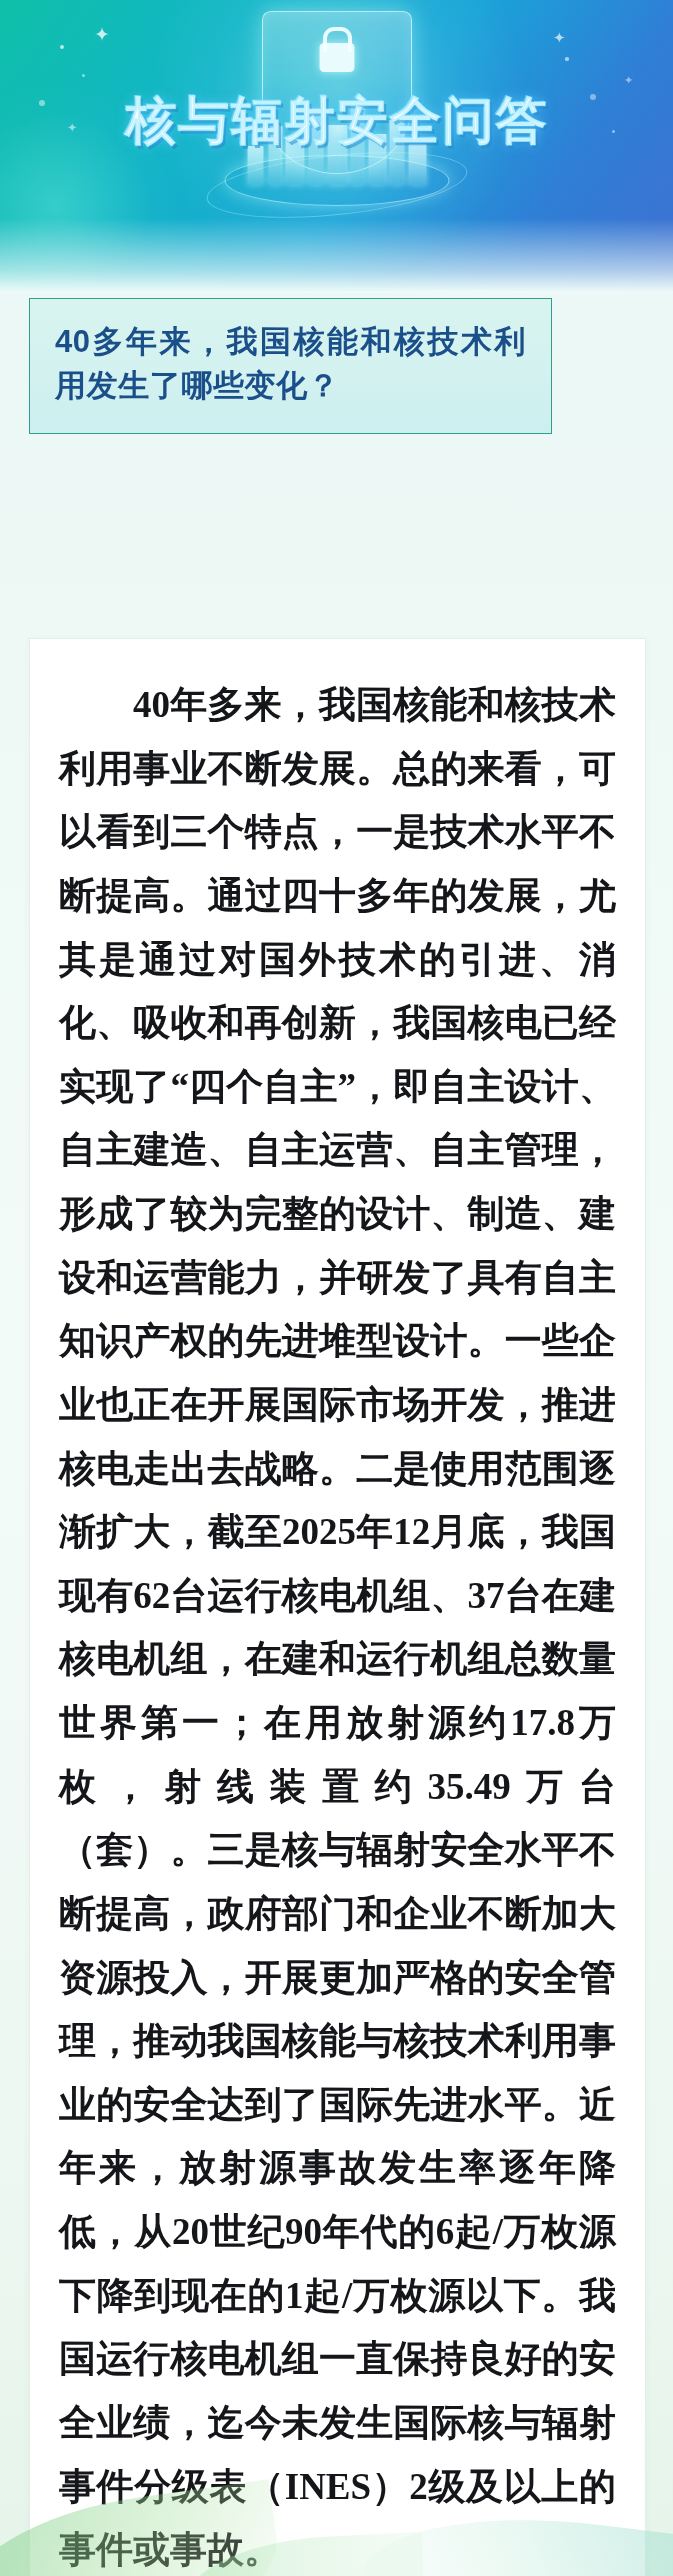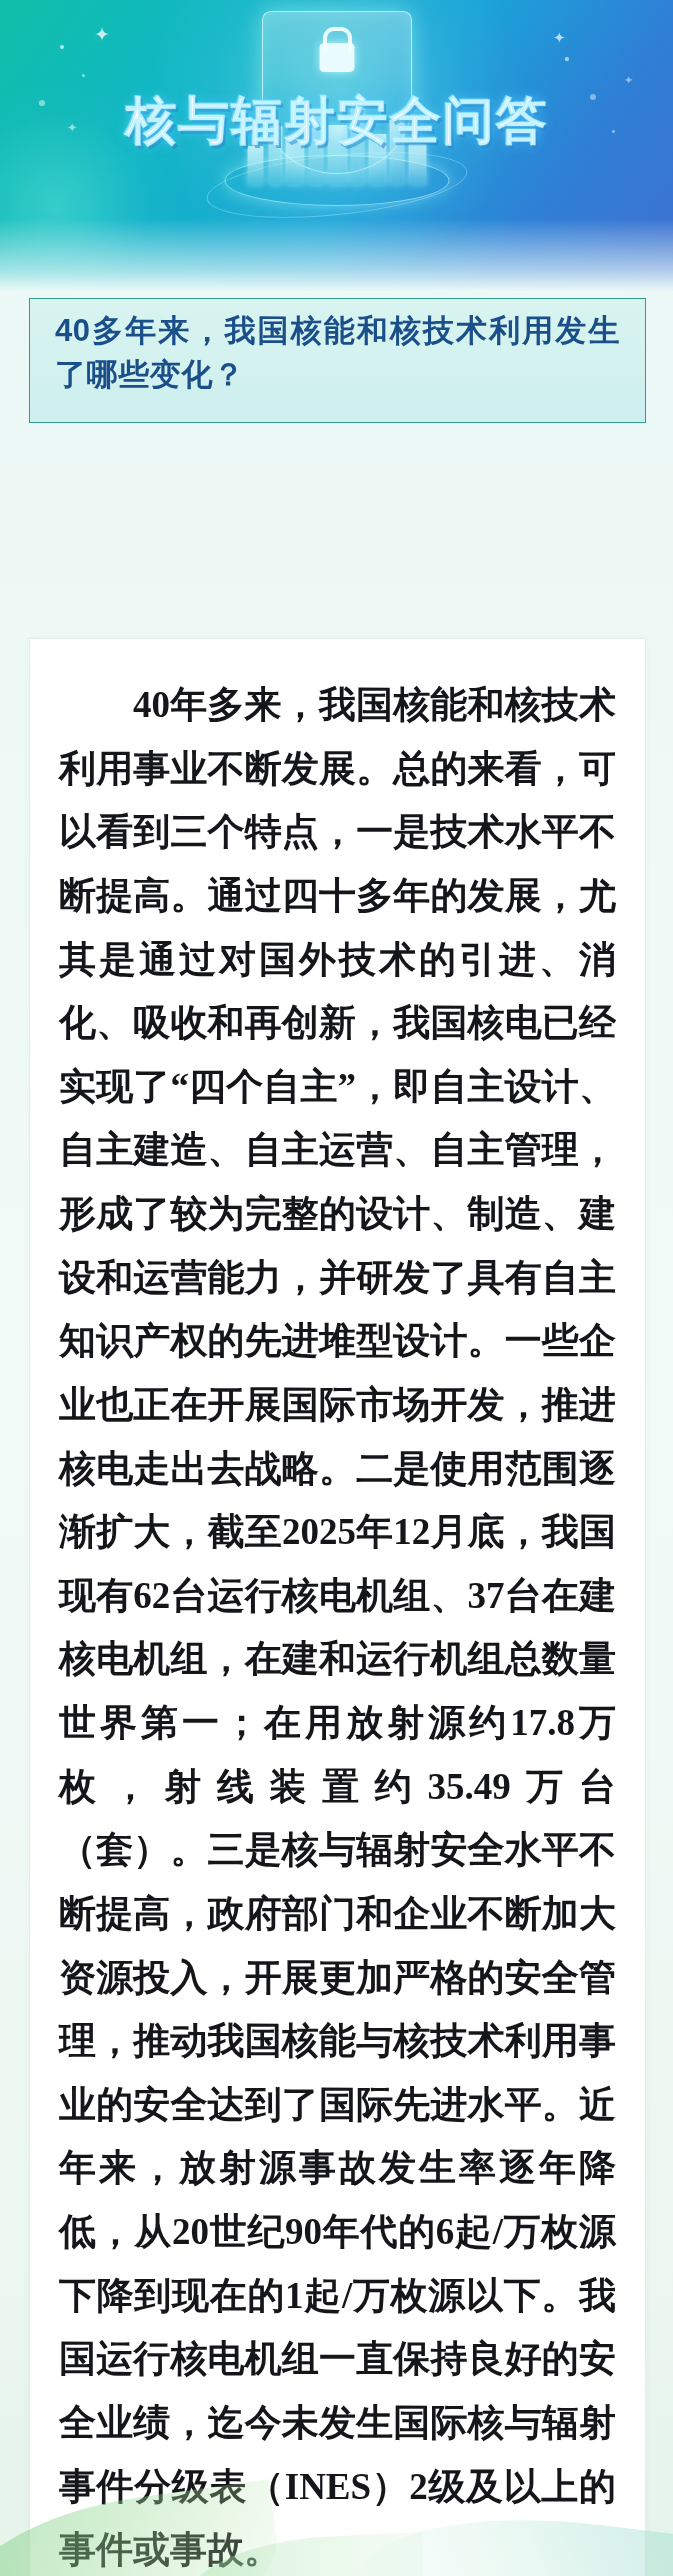--- a/index.html
+++ b/index.html
@@ -151,24 +151,24 @@
       -1.2px -1.2px 0 rgba(180,255,255,0.55);
     -webkit-text-stroke: 1.2px rgba(120,225,255,0.45);
     z-index: 4;
   }
 
   
   .qbox {
     position: absolute;
     left: 29px;
     top: 298px;
-    width: 617px;
+    width: 523px;
     border: 1.2px solid #2f9e8f;
     background: linear-gradient(180deg, #d9f4ef 0%, #cdeff0 100%);
-    padding: 10px 25px 25px 25px;
+    padding: 21px 25px 25px 25px;
   }
   .qtext {
     font-family: "Liberation Sans", sans-serif;
     font-weight: bold;
     font-size: 31px;
     line-height: 1.42;
     color: #1b4f8a;
     letter-spacing: 0.6px;
     text-align: justify;
   }

